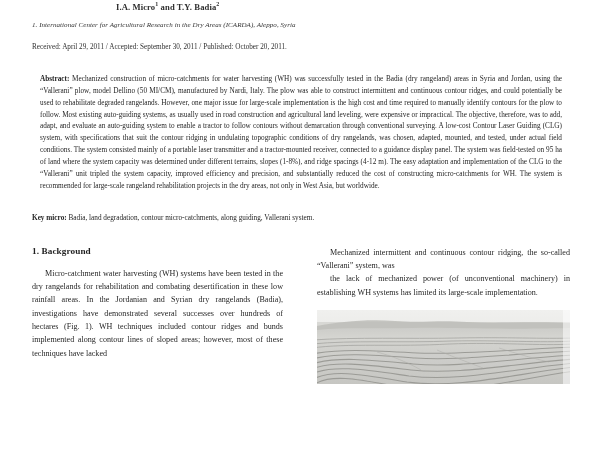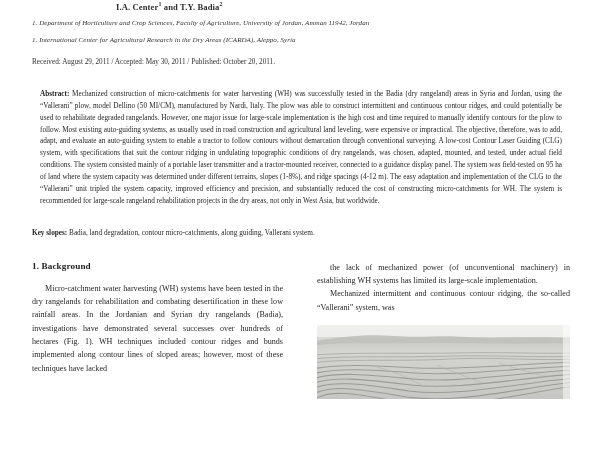--- a/index.html
+++ b/index.html
@@ -117,41 +117,40 @@
     position: relative;
     background: #d8d8d6;
   }
   .figure svg { display: block; }
 </style>
 </head>
 <body>
 
 <div class="page">
 
-  <p class="authors"><span>I.A. Center</span><sup>1</sup><span> and T.Y. Badia</span><sup>2</sup></p>
-
-  <p class="affil">1. Department of Horticulture and Crop Sciences, Faculty of Agriculture, University of Jordan, Amman 11942, Jordan</p>
+  <p class="authors"><span>I.A. Micro</span><sup>1</sup><span> and T.Y. Badia</span><sup>2</sup></p>
+
   <p class="affil second">1. International Center for Agricultural Research in the Dry Areas (ICARDA), Aleppo, Syria</p>
 
-  <p class="history">Received: August 29, 2011 / Accepted: May 30, 2011 / Published: October 20, 2011.</p>
+  <p class="history">Received: April 29, 2011 / Accepted: September 30, 2011 / Published: October 20, 2011.</p>
 
   <p class="abstract"><span class="lead">Abstract:</span><span> Mechanized construction of micro-catchments for water harvesting (WH) was successfully tested in the Badia (dry rangeland) areas in Syria and Jordan, using the “Vallerani” plow, model Dellino (50 MI/CM), manufactured by Nardi, Italy. The plow was able to construct intermittent and continuous contour ridges, and could potentially be used to rehabilitate degraded rangelands. However, one major issue for large-scale implementation is the high cost and time required to manually identify contours for the plow to follow. Most existing auto-guiding systems, as usually used in road construction and agricultural land leveling, were expensive or impractical. The objective, therefore, was to add, adapt, and evaluate an auto-guiding system to enable a tractor to follow contours without demarcation through conventional surveying. A low-cost Contour Laser Guiding (CLG) system, with specifications that suit the contour ridging in undulating topographic conditions of dry rangelands, was chosen, adapted, mounted, and tested, under actual field conditions. The system consisted mainly of a portable laser transmitter and a tractor-mounted receiver, connected to a guidance display panel. The system was field-tested on 95 ha of land where the system capacity was determined under different terrains, slopes (1-8%), and ridge spacings (4-12 m). The easy adaptation and implementation of the CLG to the “Vallerani” unit tripled the system capacity, improved efficiency and precision, and substantially reduced the cost of constructing micro-catchments for WH. The system is recommended for large-scale rangeland rehabilitation projects in the dry areas, not only in West Asia, but worldwide.</span></p>
 
-  <p class="keywords"><span class="lead">Key slopes:</span><span> Badia, land degradation, contour micro-catchments, along guiding, Vallerani system.</span></p>
+  <p class="keywords"><span class="lead">Key micro:</span><span> Badia, land degradation, contour micro-catchments, along guiding, Vallerani system.</span></p>
 
   <div class="columns">
 
     <div class="col">
       <h2 class="section">1. Background</h2>
       <p class="body">Micro-catchment water harvesting (WH) systems have been tested in the dry rangelands for rehabilitation and combating desertification in these low rainfall areas. In the Jordanian and Syrian dry rangelands (Badia), investigations have demonstrated several successes over hundreds of hectares (Fig. 1). WH techniques included contour ridges and bunds implemented along contour lines of sloped areas; however, most of these techniques have lacked</p>
     </div>
 
     <div class="col">
+      <p class="body">Mechanized intermittent and continuous contour ridging, the so-called “Vallerani” system, was</p>
       <p class="body">the lack of mechanized power (of unconventional machinery) in establishing WH systems has limited its large-scale implementation.</p>
-      <p class="body">Mechanized intermittent and continuous contour ridging, the so-called “Vallerani” system, was</p>
 
       <div class="figure">
         <svg width="253" height="74" viewBox="0 0 253 74">
           <defs>
             <linearGradient id="sky" x1="0" y1="0" x2="0" y2="1">
               <stop offset="0%" stop-color="#efefed"></stop>
               <stop offset="100%" stop-color="#dededb"></stop>
             </linearGradient>
             <linearGradient id="ground" x1="0" y1="0" x2="0" y2="1">
               <stop offset="0%" stop-color="#d6d6d2"></stop>

